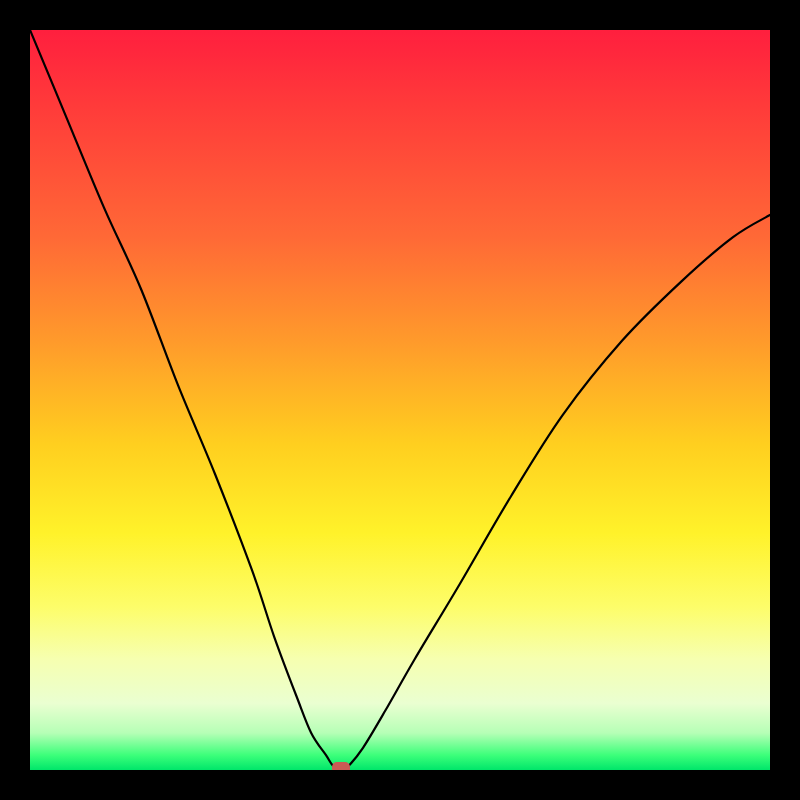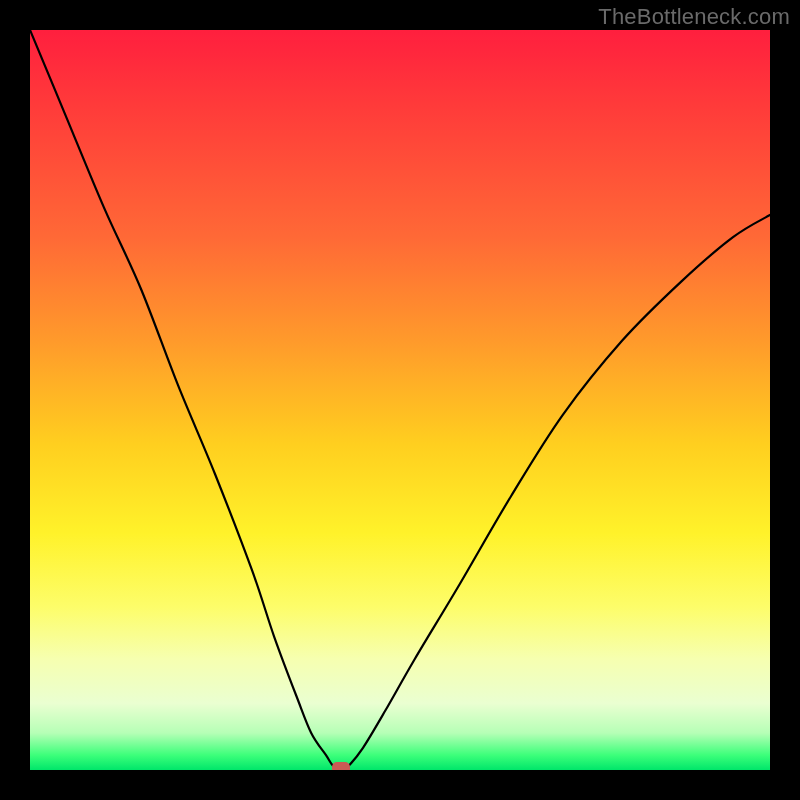--- a/index.html
+++ b/index.html
@@ -74,21 +74,20 @@
     border-radius: 5px;
     background: #c95a54;
     z-index: 3;
   }
 </style>
 </head>
 <body>
 
 <div class="frame">
 
-  <div class="watermark">TheBottleneck.com</div>
 
   <div class="plot-area">
 
     <div class="gradient"></div>
 
     <svg class="curve" viewBox="0 0 740 740" preserveAspectRatio="none">
       <path id="curve-path" d="M 0.0 0.0 C 6.2 14.8, 24.7 59.2, 37.0 88.8 C 49.3 118.4, 61.7 149.2, 74.0 177.6 C 86.3 206.0, 98.7 229.4, 111.0 259.0 C 123.3 288.6, 135.7 324.4, 148.0 355.2 C 160.3 386.0, 172.7 413.2, 185.0 444.0 C 197.3 474.8, 212.1 513.1, 222.0 540.2 C 231.9 567.3, 236.8 585.8, 244.2 606.8 C 251.6 627.8, 260.2 650.0, 266.4 666.0 C 272.6 682.0, 276.3 693.1, 281.2 703.0 C 286.1 712.9, 292.3 719.7, 296.0 725.2 C 299.7 730.8, 300.9 733.8, 303.4 736.3 C 305.9 738.8, 308.3 740.0, 310.8 740.0 C 313.3 740.0, 314.5 740.0, 318.2 736.3 C 321.9 732.6, 326.8 727.0, 333.0 717.8 C 339.2 708.5, 346.6 695.6, 355.2 680.8 C 363.8 666.0, 372.5 650.0, 384.8 629.0 C 397.1 608.0, 413.2 582.1, 429.2 555.0 C 445.2 527.9, 463.7 494.6, 481.0 466.2 C 498.3 437.8, 514.3 410.7, 532.8 384.8 C 551.3 358.9, 572.3 333.0, 592.0 310.8 C 611.7 288.6, 632.7 268.9, 651.2 251.6 C 669.7 234.3, 688.2 218.3, 703.0 207.2 C 717.8 196.1, 733.8 188.7, 740.0 185.0" fill="none" stroke="#000" stroke-width="2.2" stroke-linecap="round" stroke-linejoin="round"></path>
     </svg>
 
     <div id="min-marker" class="marker" style="left: 301.8px; top: 732px; background: rgb(201, 90, 84);"></div>

